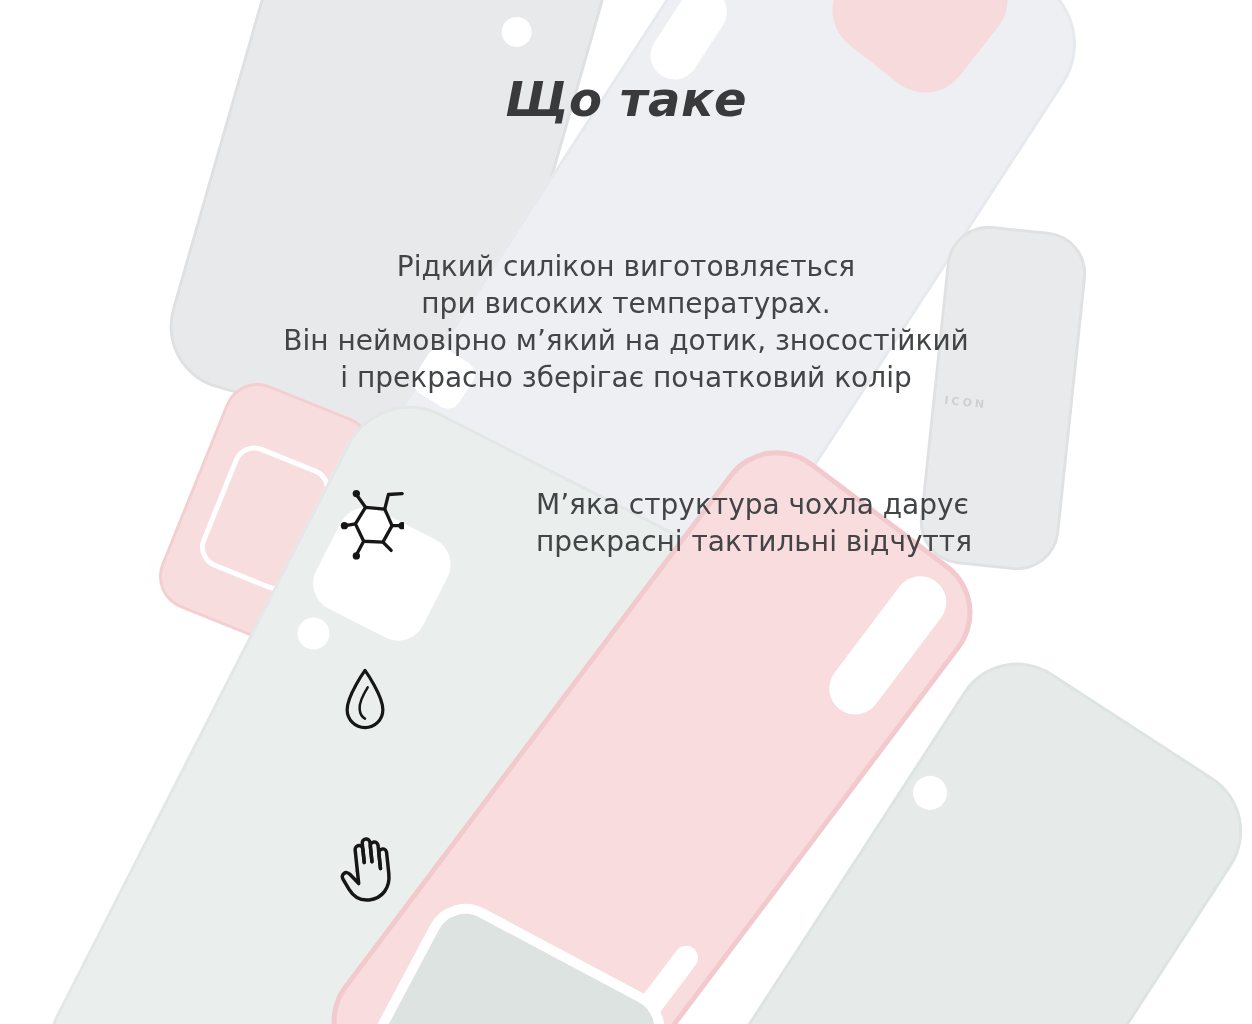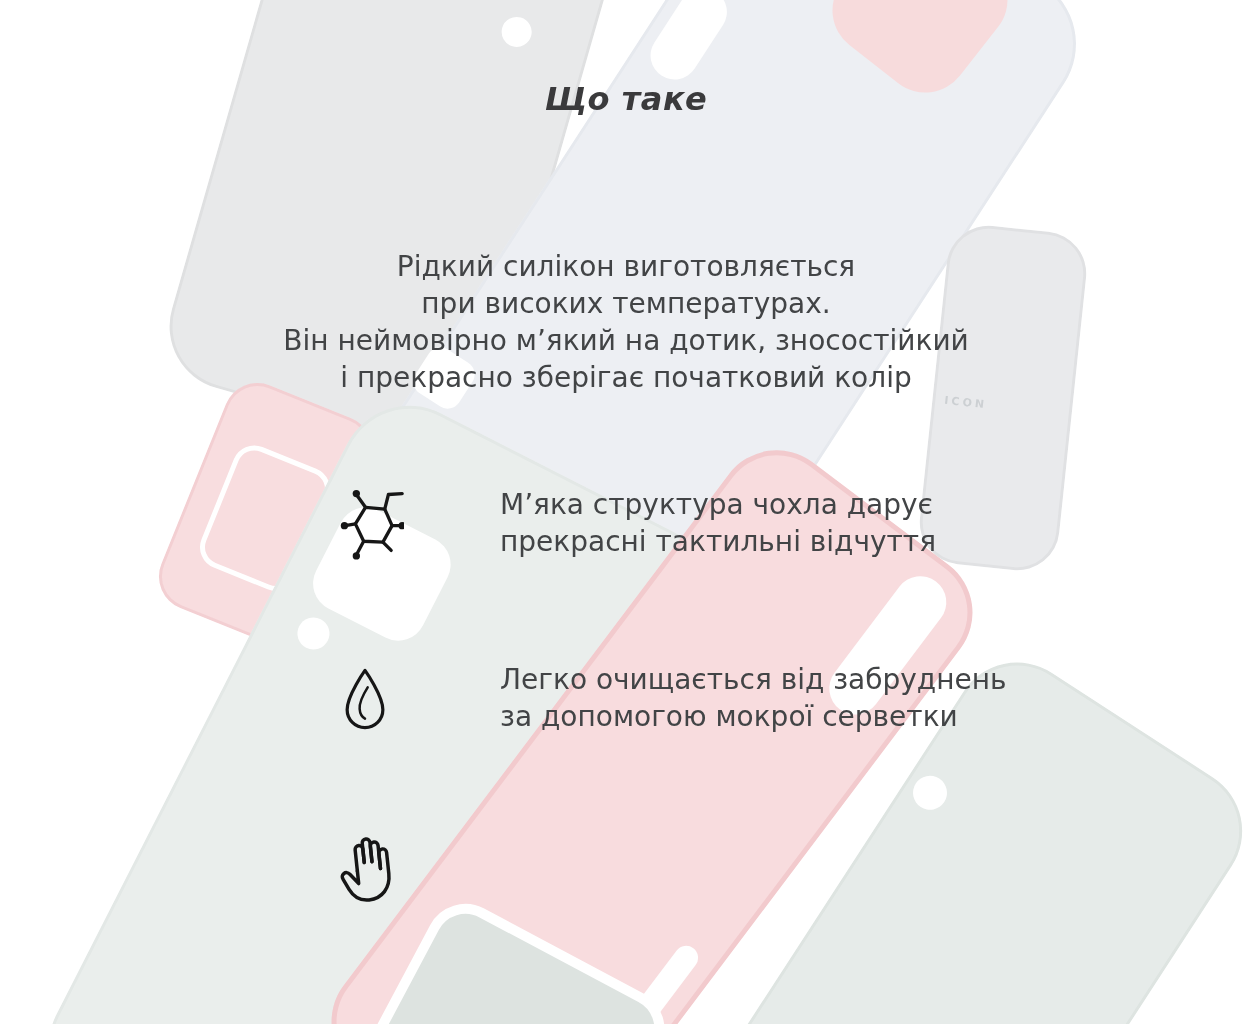--- a/index.html
+++ b/index.html
@@ -91,39 +91,39 @@
     border-radius:14px; background:#ffffff; transform:rotate(33deg);
   }
 
   
   .content { position:absolute; inset:0; color:#3f4143; }
 
   .title {
     position:absolute; left:0; right:0; top:76px;
     text-align:center;
     font-weight:bold; font-style:italic;
-    font-size:32px; line-height:47px; letter-spacing:0.5px;
+    font-size:48px; line-height:47px; letter-spacing:0.5px;
     color:#3a3a3c;
   }
 
   .intro {
     position:absolute; left:0; right:0; top:248px;
     text-align:center;
     font-size:28px; line-height:37px;
     color:#424446;
     white-space:pre-line;
   }
 
   .feature-text {
     position:absolute; left:500px;
     font-size:28px; line-height:37px;
     color:#424446;
     white-space:pre-line;
   }
-  .ft-1 { top:486px; }
+  .ft-1 { top:486px;margin-left:36px; }
   .ft-2 { top:661px; }
   .ft-3 { top:836px; }
 
   .feature-icon { position:absolute; }
   .fi-1 { left:338px; top:484px; }
   .fi-2 { left:340px; top:660px; }
   .fi-3 { left:336px; top:830px; }
   .feature-icon svg { display:block; }
 </style>
 </head>
@@ -199,22 +199,20 @@
     </span>
     <div class="feature-text ft-1">М’яка структура чохла дарує
 прекрасні тактильні відчуття</div>
 
     <span class="feature-icon fi-2">
       <svg width="50" height="78" viewBox="0 0 56 78" fill="none" stroke="#161616" stroke-width="3.6" stroke-linecap="round" stroke-linejoin="round">
         <path d="M28 7 C28 7 8 35 8 51 a20 20 0 0 0 40 0 C48 35 28 7 28 7 Z"></path>
         <path d="M31 26 C26 34 21.5 43 22 50 C22.3 55 24.5 59 28 61" stroke-width="2.8"></path>
       </svg>
     </span>
-    <div class="feature-text ft-2">Легко очищається від забруднень
-за допомогою мокрої серветки</div>
 
     <span class="feature-icon fi-3">
       <svg width="62" height="80" viewBox="0 0 64 80" fill="none" stroke="#161616" stroke-width="3.6" stroke-linecap="round" stroke-linejoin="round" style="transform:rotate(-6deg)">
         <path d="M22 40 V18 a4 4 0 0 1 8 0 v14"></path>
         <path d="M30 32 V12 a4 4 0 0 1 8 0 v20"></path>
         <path d="M38 32 V16 a4 4 0 0 1 8 0 v24"></path>
         <path d="M46 40 V24 a4 4 0 0 1 8 0 v22 c0 15 -9.5 25 -23 25 c-10 0 -15.5 -4.5 -19.5 -13 L6.5 47 a4.3 4.3 0 0 1 7.2 -4.7 L22 53 V40"></path>
       </svg>
     </span>
 

